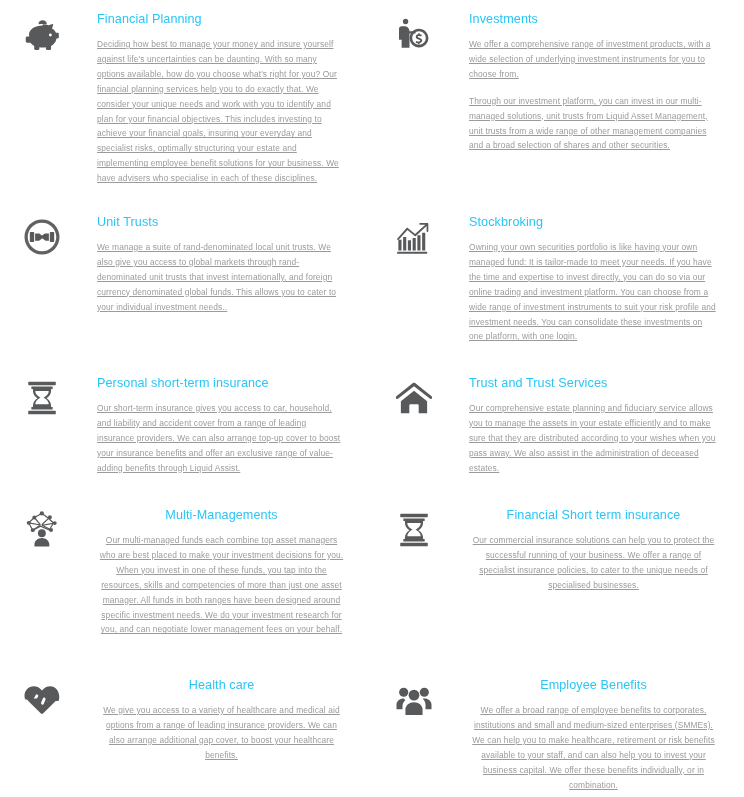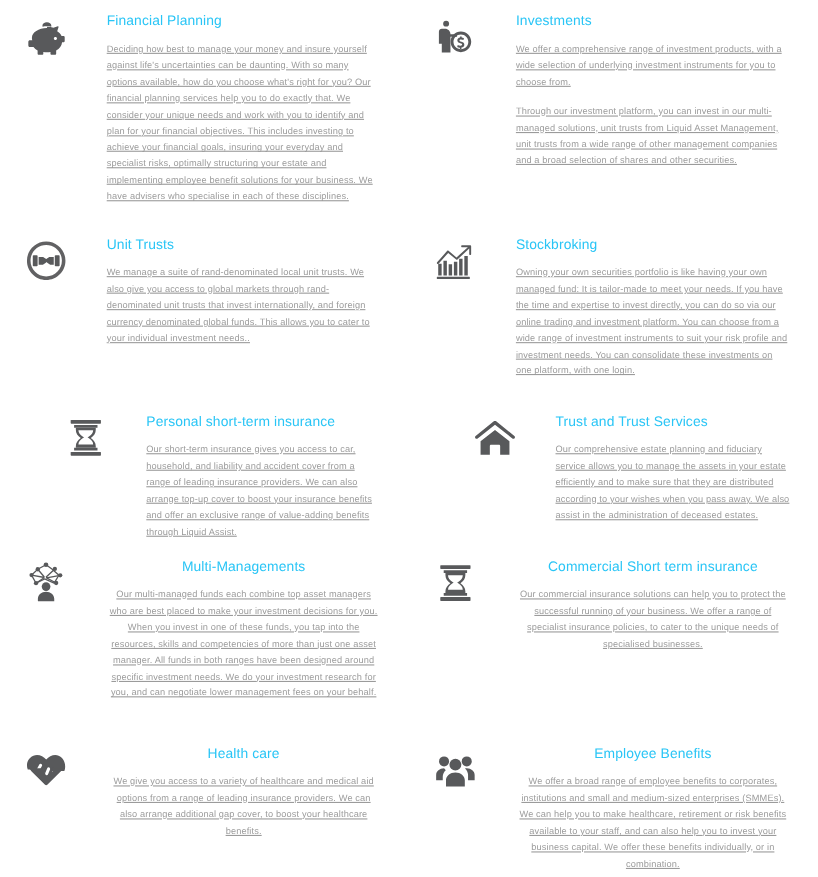--- a/index.html
+++ b/index.html
@@ -65,21 +65,21 @@
     margin: 0;
     letter-spacing: 0.12px;
     text-decoration: underline;
   }
   .card-para + .card-para {
     margin-top: 12px;
   }
   
   .row-1 { min-height: 203px; }
   .row-2 { min-height: 161px; }
-  .row-3 { min-height: 132px; margin-left: 36px; }
+  .row-3 { min-height: 132px; }
   .row-4 { min-height: 170px; text-align: center; }
   .row-5 { min-height: 120px; text-align: center; }
 </style>
 </head>
 <body>
 
 <div class="services-grid">
     <div class="service-card row-1">
       <div class="card-icon">
         <svg viewBox="0 0 64 64" aria-hidden="true">
@@ -186,21 +186,21 @@
     <div class="service-card row-4">
       <div class="card-icon">
         <svg viewBox="0 0 64 64" aria-hidden="true">
           <rect x="10" y="6" width="44" height="5.5" rx="1"></rect>
           <rect x="10" y="52.5" width="44" height="5.5" rx="1"></rect>
           <path d="M15 13.5h34v4H15zM15 46.5h34v4H15z"></path>
           <path d="M17.5 17.5h29v2.7c0 5.2-2.7 8.9-7.2 12.1 4.5 3.2 7.2 6.9 7.2 12.1v2.1h-29v-2.1c0-5.2 2.7-8.9 7.2-12.1-4.5-3.2-7.2-6.9-7.2-12.1v-2.7zm3.8 3.4v.2c0 3.7 2.3 6.5 6.6 9.3l1.6 1-1.6 1c-4.3 2.8-6.6 5.6-6.6 9.3v.2h21.4v-.2c0-3.7-2.3-6.5-6.6-9.3l-1.6-1 1.6-1c4.3-2.8 6.6-5.6 6.6-9.3v-.2H21.3z"></path>
         </svg>
       </div>
       <div class="card-body">
-        <h3 class="card-title">Commercial Short term insurance</h3>
+        <h3 class="card-title">Financial Short term insurance</h3>
         <p class="card-para">Our commercial insurance solutions can help you to protect the successful running of your business. We offer a range of specialist insurance policies, to cater to the unique needs of specialised businesses.</p>
       </div>
     </div>
     <div class="service-card row-5">
       <div class="card-icon">
         <svg viewBox="0 0 64 64" aria-hidden="true">
           <path d="M45.3 10c-5.1 0-9.9 2.5-13.3 6.7C28.6 12.5 23.8 10 18.7 10 10.6 10 4 16.8 4 25.2c0 2.2.4 4.2 1.2 6.1h12.9l3.9-7.2c.4-.8 1.2-1.2 2-1.1.9.1 1.6.7 1.8 1.5l4.1 13.6 3.6-8.8c.3-.8 1.1-1.3 2-1.3.9 0 1.6.5 1.9 1.3l1.7 4.2h19.3c.8-1.9 1.2-3.9 1.2-6.1C59.6 16.8 53 10 45.3 10z"></path>
           <path d="M41.7 35.2l-2.9-7-4.1 10c-.3.8-1.1 1.3-2 1.3-.9 0-1.6-.6-1.9-1.4l-4.1-13.8-2.3 4.3c-.3.6-1 1-1.7 1H7.2c1 1.6 2.2 3.1 3.6 4.6l19.5 19.4c.9.9 2.4.9 3.3 0l19.5-19.4c1.4-1.5 2.6-3 3.6-4.6H43.5c-.8 0-1.5-.5-1.8-1.2z"></path>
         </svg>
       </div>

